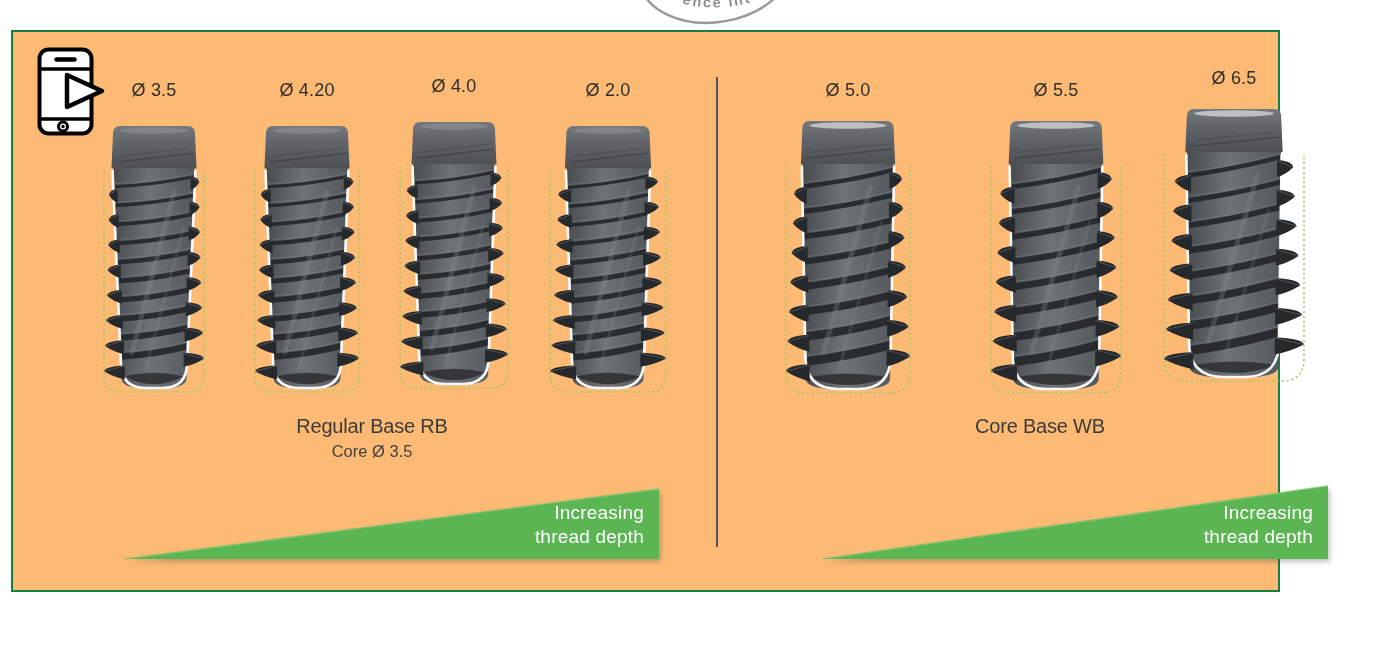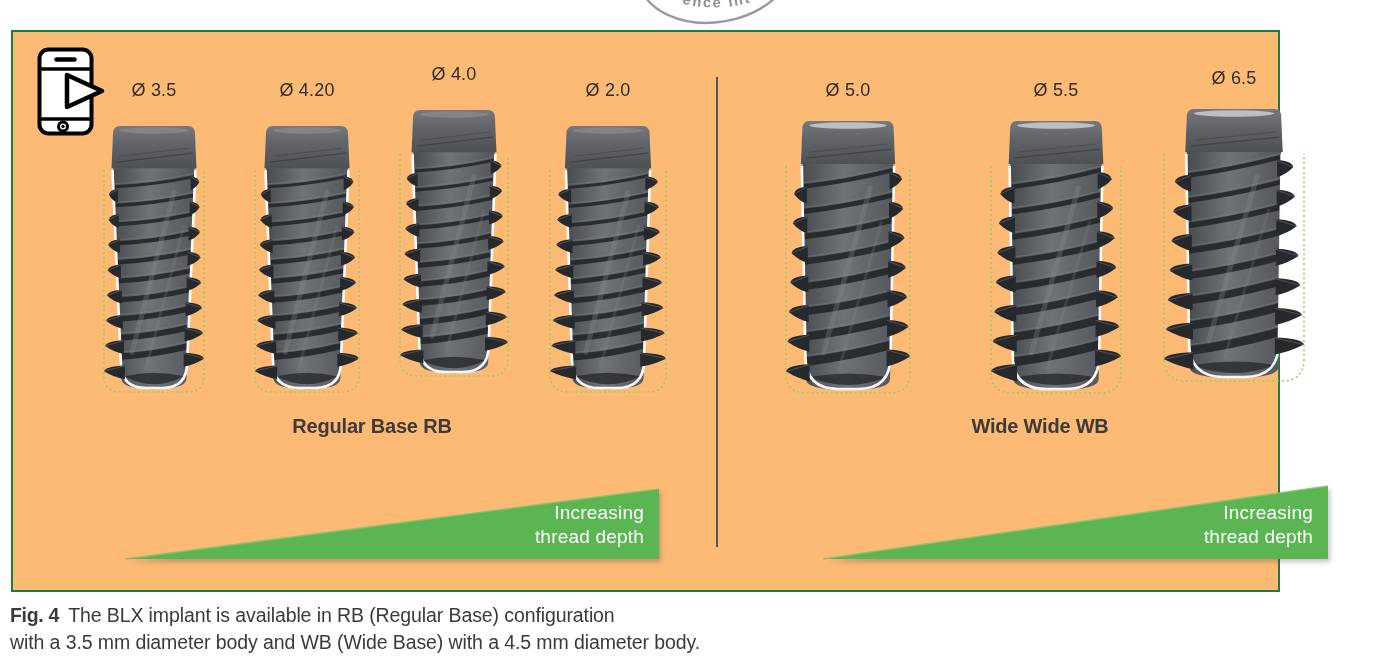--- a/index.html
+++ b/index.html
@@ -5,21 +5,21 @@
   html,body{margin:0;padding:0;background:#ffffff;}
   .page{position:relative;width:1400px;height:667px;background:#fff;overflow:hidden;
         font-family:"Liberation Sans","DejaVu Sans",sans-serif;}
   .figure-box{position:absolute;left:11px;top:30px;width:1269px;height:562px;
               border:2px solid #15803d;background:#fdba74;box-sizing:border-box;}
   .divider{position:absolute;left:703px;top:45px;width:2px;height:470px;background:#555;}
   .implant-col{position:absolute;}
   .dia-label{position:absolute;top:0;left:0;right:0;text-align:center;font-size:18px;
              color:#2e2e2e;letter-spacing:.2px;}
   .col-svg{position:absolute;left:0;}
-  .group-label{position:absolute;width:400px;text-align:center;color:#3b3b3b;top:383px;font-weight:bold;}
+  .group-label{position:absolute;width:400px;text-align:center;color:#3b3b3b;top:383px;}
   .group-name{font-size:20px;letter-spacing:-.2px;}
   .group-core{font-size:16.5px;margin-top:4px;color:#424242;}
   .wedge{position:absolute;overflow:visible;}
   .wedge polygon{filter:drop-shadow(2px 3px 2.5px rgba(70,70,70,.32));}
   .wedge text{font-size:19px;fill:#ffffff;letter-spacing:.2px;}
   .caption{position:absolute;left:10px;top:602px;font-size:19.5px;line-height:27px;
            color:#3a3a3a;letter-spacing:-.1px;}
   .caption .fig{font-weight:700;margin-right:9px;letter-spacing:-.3px;}
   .stamp{position:absolute;left:628px;top:0;}
 </style>
@@ -270,21 +270,21 @@
             <path d="M 6 46.16 L 6 251.36 Q 6 268 22.64 268
      L 93.36 268 Q 110 268 110 251.36 L 110 46.16" stroke="#9dca67" stroke-width="1.7" fill="none" stroke-dasharray="2 2.8" opacity="0.95"></path>
             <path d="M 16.96 10 Q 16.96 2 23.96 2
      L 92.03999999999999 2 Q 99.03999999999999 2 99.03999999999999 10
      L 100.53999999999999 44.16 L 15.46 44.16 Z" fill="url(#cg-0-1)"></path>
             <ellipse cx="58" cy="6.5" rx="34.04" ry="3.2" fill="#8d9194" opacity="0.6"></ellipse>
             <line x1="20.96" y1="38.16" x2="97.03999999999999" y2="29.159999999999997" stroke="#3c3f42" stroke-width="1.3" opacity="0.8"></line>
             <line x1="24.96" y1="32.16" x2="93.03999999999999" y2="24.159999999999997" stroke="#3c3f42" stroke-width="1" opacity="0.5"></line>
           </svg>
         </div>
-        <div class="implant-col" style="left: 381px; top: 32px; width: 120px; height: 316px;">
+        <div class="implant-col" style="left: 381px; top: 44px; width: 120px; height: 316px;">
           <div class="dia-label">Ø 4.0</div>
           <svg class="col-svg" viewBox="0 0 120 272" width="120" height="272" style="top: 44px;">
             <defs>
               <linearGradient id="bg-0-2" x1="0" y1="0" x2="1" y2="0">
                 <stop offset="0%" stop-color="#484c4f"></stop>
                 <stop offset="45%" stop-color="#6e7378"></stop>
                 <stop offset="100%" stop-color="#54585c"></stop>
               </linearGradient>
               <linearGradient id="cg-0-2" x1="0" y1="0" x2="0" y2="1">
                 <stop offset="0%" stop-color="#75797d"></stop>
@@ -798,41 +798,36 @@
      L 124.7 45.089999999999996 L 27.299999999999997 45.089999999999996 Z" fill="url(#cg-1-2)"></path>
             <ellipse cx="76" cy="6.5" rx="40.2" ry="3.2" fill="#bcc0c3" opacity="1"></ellipse>
             <line x1="32.8" y1="39.089999999999996" x2="121.2" y2="30.089999999999996" stroke="#3c3f42" stroke-width="1.3" opacity="0.8"></line>
             <line x1="36.8" y1="33.089999999999996" x2="117.2" y2="25.089999999999996" stroke="#3c3f42" stroke-width="1" opacity="0.5"></line>
           </svg>
         </div>
       </div>
 
     <div class="group-label" style="left:159px">
       <div class="group-name">Regular Base RB</div>
+      <div class="group-core">Core Ø 3.5</div>
     </div>
     <div class="group-label" style="left:827px">
-      <div class="group-name">Wide Wide WB</div>
+      <div class="group-name">Core Base WB</div>
     </div>
 
     <svg class="wedge" style="left:100px;top:450px" width="548" height="84" viewBox="0 0 548 84">
       <polygon points="12,77 546,7 546,77" fill="#5cb553"></polygon>
       <line x1="12" y1="77" x2="546" y2="7" stroke="#7cc46e" stroke-width="1.6" opacity=".8"></line>
       <text x="531" y="37" text-anchor="end">Increasing</text>
       <text x="531" y="61" text-anchor="end">thread depth</text>
     </svg>
 
     <svg class="wedge" style="left:795px;top:448px" width="526" height="86" viewBox="0 0 526 86">
       <polygon points="15,79 520,6 520,79" fill="#5cb553"></polygon>
       <line x1="15" y1="79" x2="520" y2="6" stroke="#7cc46e" stroke-width="1.6" opacity=".8"></line>
       <text x="505" y="39" text-anchor="end">Increasing</text>
       <text x="505" y="63" text-anchor="end">thread depth</text>
     </svg>
 
   </div>
 
-  <div class="caption">
-    <div>
-      <span class="fig">Fig. 4</span><span>The BLX implant is available in RB (Regular Base) configuration</span>
-    </div>
-    <div>with a 3.5 mm diameter body and WB (Wide Base) with a 4.5 mm diameter body.</div>
-  </div>
 
 </div>
 
 </body></html>

